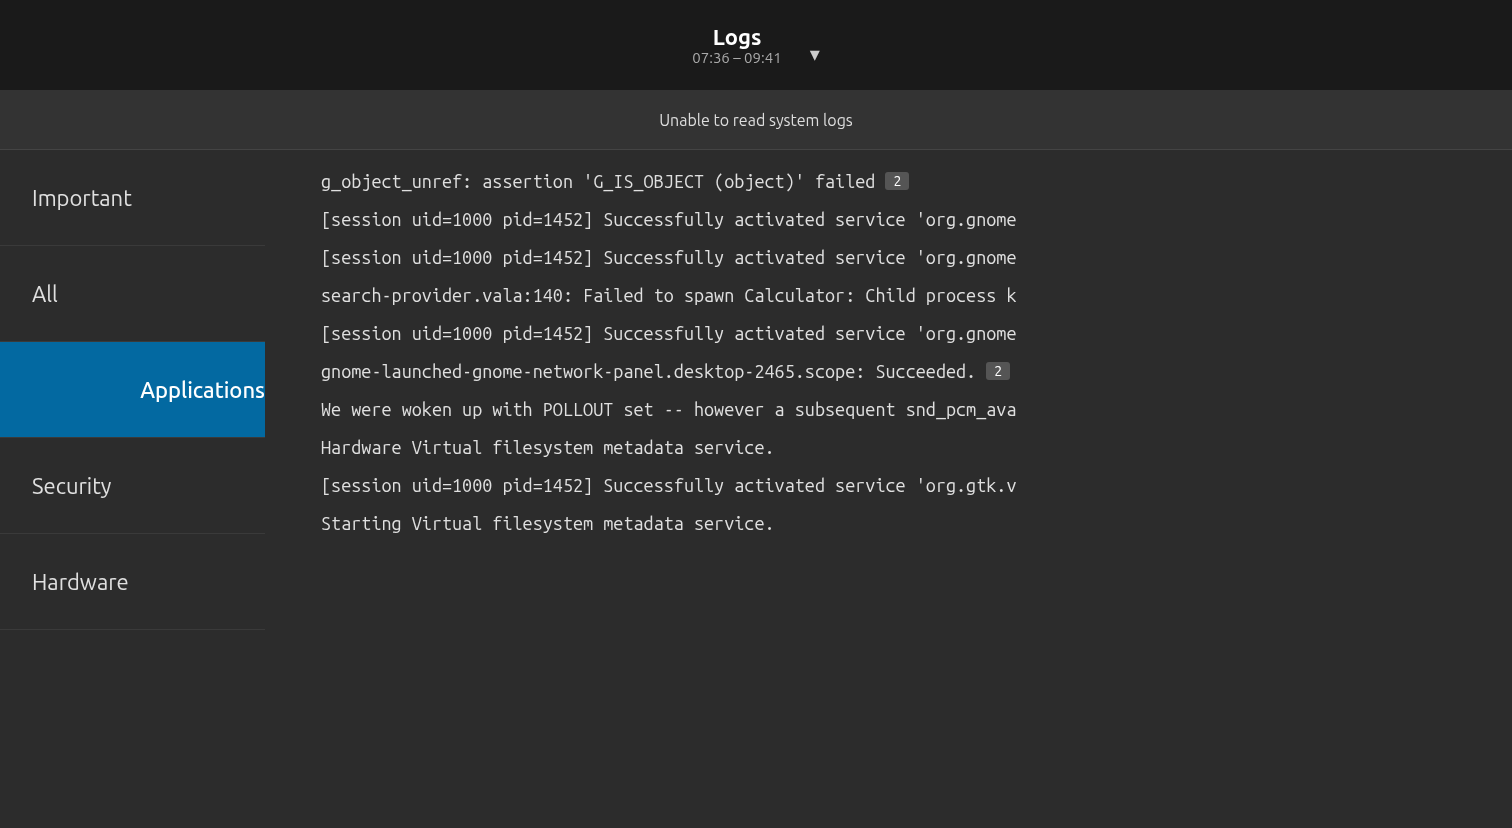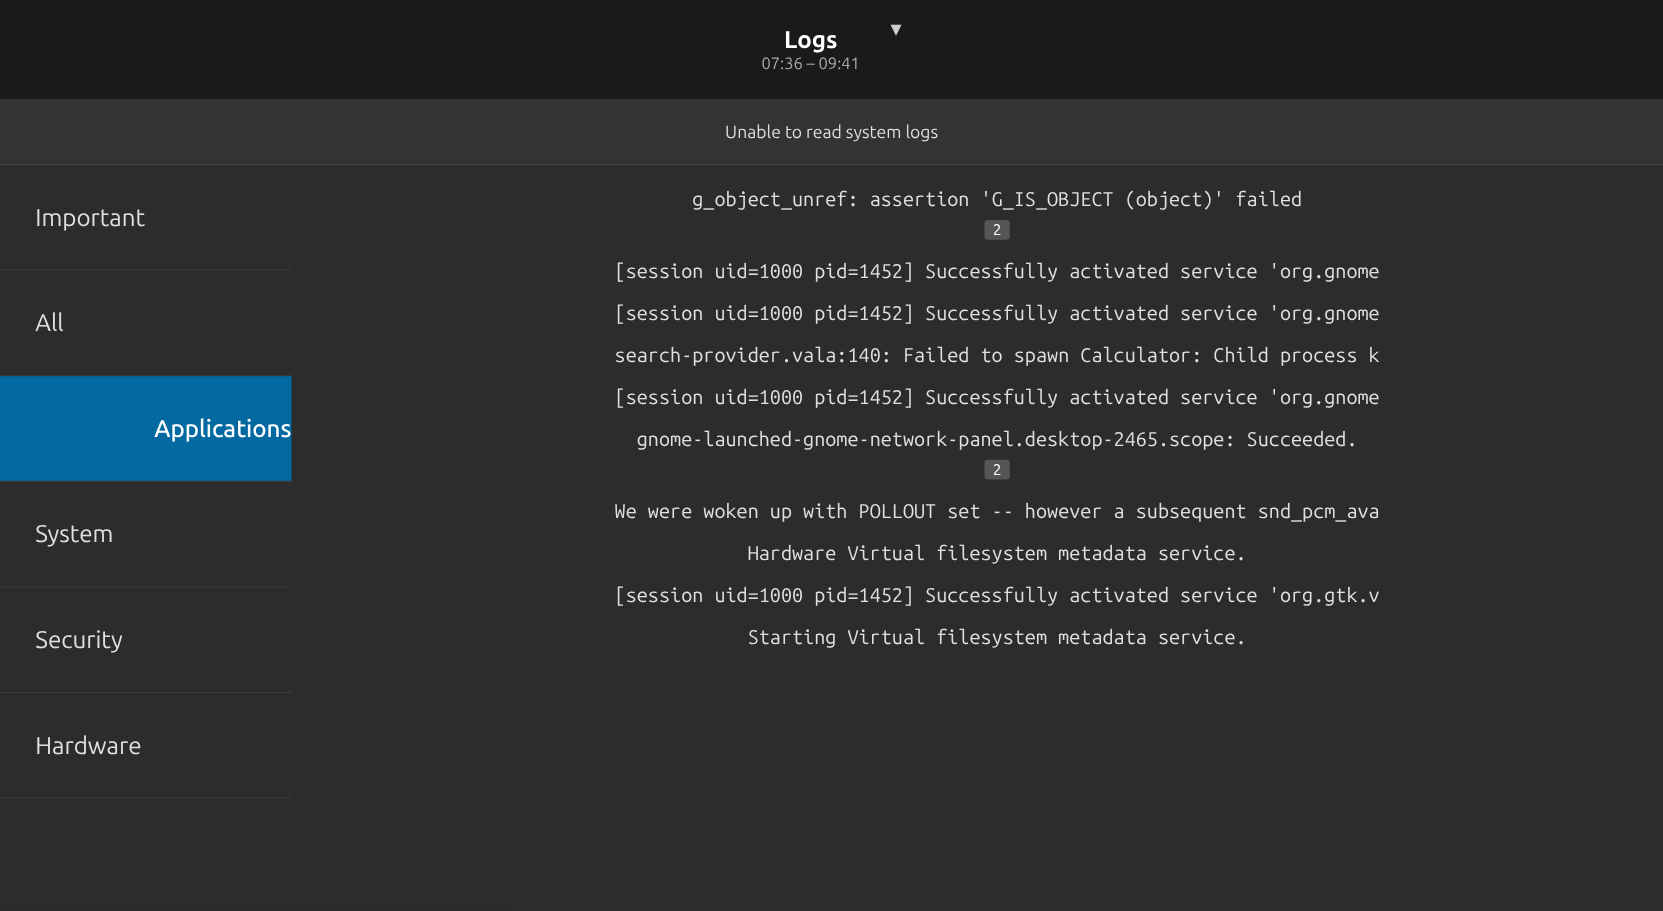--- a/index.html
+++ b/index.html
@@ -23,21 +23,21 @@
       background-color: #1a1a1a;
       height: 90px;
       display: flex;
       align-items: center;
       justify-content: center;
       flex-shrink: 0;
     }
 
     .top-bar-content {
       display: flex;
-      align-items: flex-start;
+      align-items: flex-end;
       gap: 28px;
     }
 
     .logs-title-block {
       display: flex;
       flex-direction: column;
       align-items: center;
     }
 
     .logs-title {
@@ -121,21 +121,20 @@
       color: #e0e0e0;
       font-family: 'Ubuntu Mono', 'DejaVu Sans Mono', 'Courier New', monospace;
       font-size: 18px;
       line-height: 1.0;
       padding: 10px 20px;
       white-space: nowrap;
       overflow: hidden;
       display: flex;
       align-items: center;
       gap: 10px;
-      flex-direction: column;
     }
 
     .log-badge {
       background-color: #555555;
       color: #ffffff;
       font-size: 14px;
       padding: 2px 8px;
       border-radius: 3px;
       flex-shrink: 0;
     }
@@ -163,23 +162,20 @@
     <div class="sidebar-item">
       <span>Important</span>
     </div>
     <div class="sidebar-item">
       <span>All</span>
     </div>
     <div class="sidebar-item active">
       <span>Applications</span>
     </div>
     <div class="sidebar-item">
-      <span>System</span>
-    </div>
-    <div class="sidebar-item">
       <span>Security</span>
     </div>
     <div class="sidebar-item">
       <span>Hardware</span>
     </div>
   </div>
 
   <div class="log-content" id="log-container">
   <div class="log-line">
         <span>g_object_unref: assertion 'G_IS_OBJECT (object)' failed</span>

